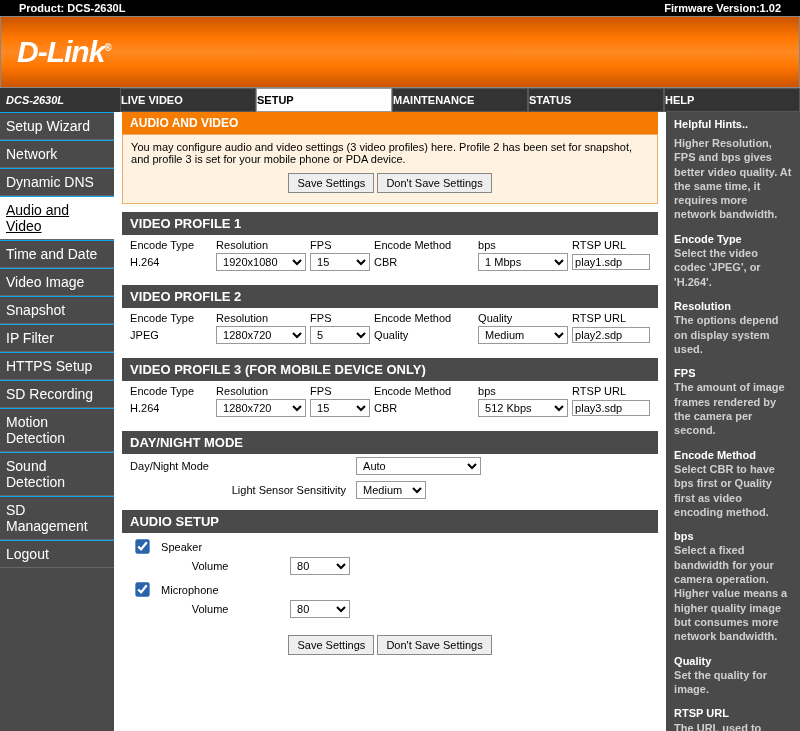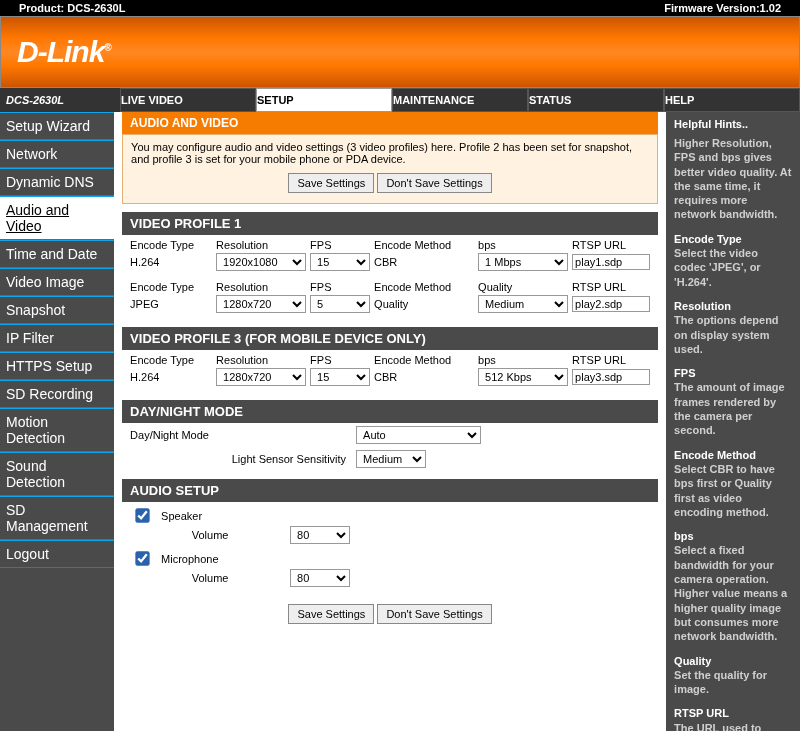--- a/index.html
+++ b/index.html
@@ -127,20 +127,21 @@
       <div class="hdr">RTSP URL</div>
 
       <div class="val">H.264</div>
       <div><select><option>1920x1080</option></select></div>
       <div><select><option>15</option></select></div>
       <div class="val">CBR</div>
       <div><select><option>1 Mbps</option></select></div>
       <div><input type="text" value="play1.sdp" style=""></div>
     </div>
 
+    <div class="section-head">VIDEO PROFILE 2</div>
     <div class="profile-grid">
       <div class="hdr">Encode Type</div>
       <div class="hdr">Resolution</div>
       <div class="hdr">FPS</div>
       <div class="hdr">Encode Method</div>
       <div class="hdr">Quality</div>
       <div class="hdr">RTSP URL</div>
 
       <div class="val">JPEG</div>
       <div><select><option>1280x720</option></select></div>

